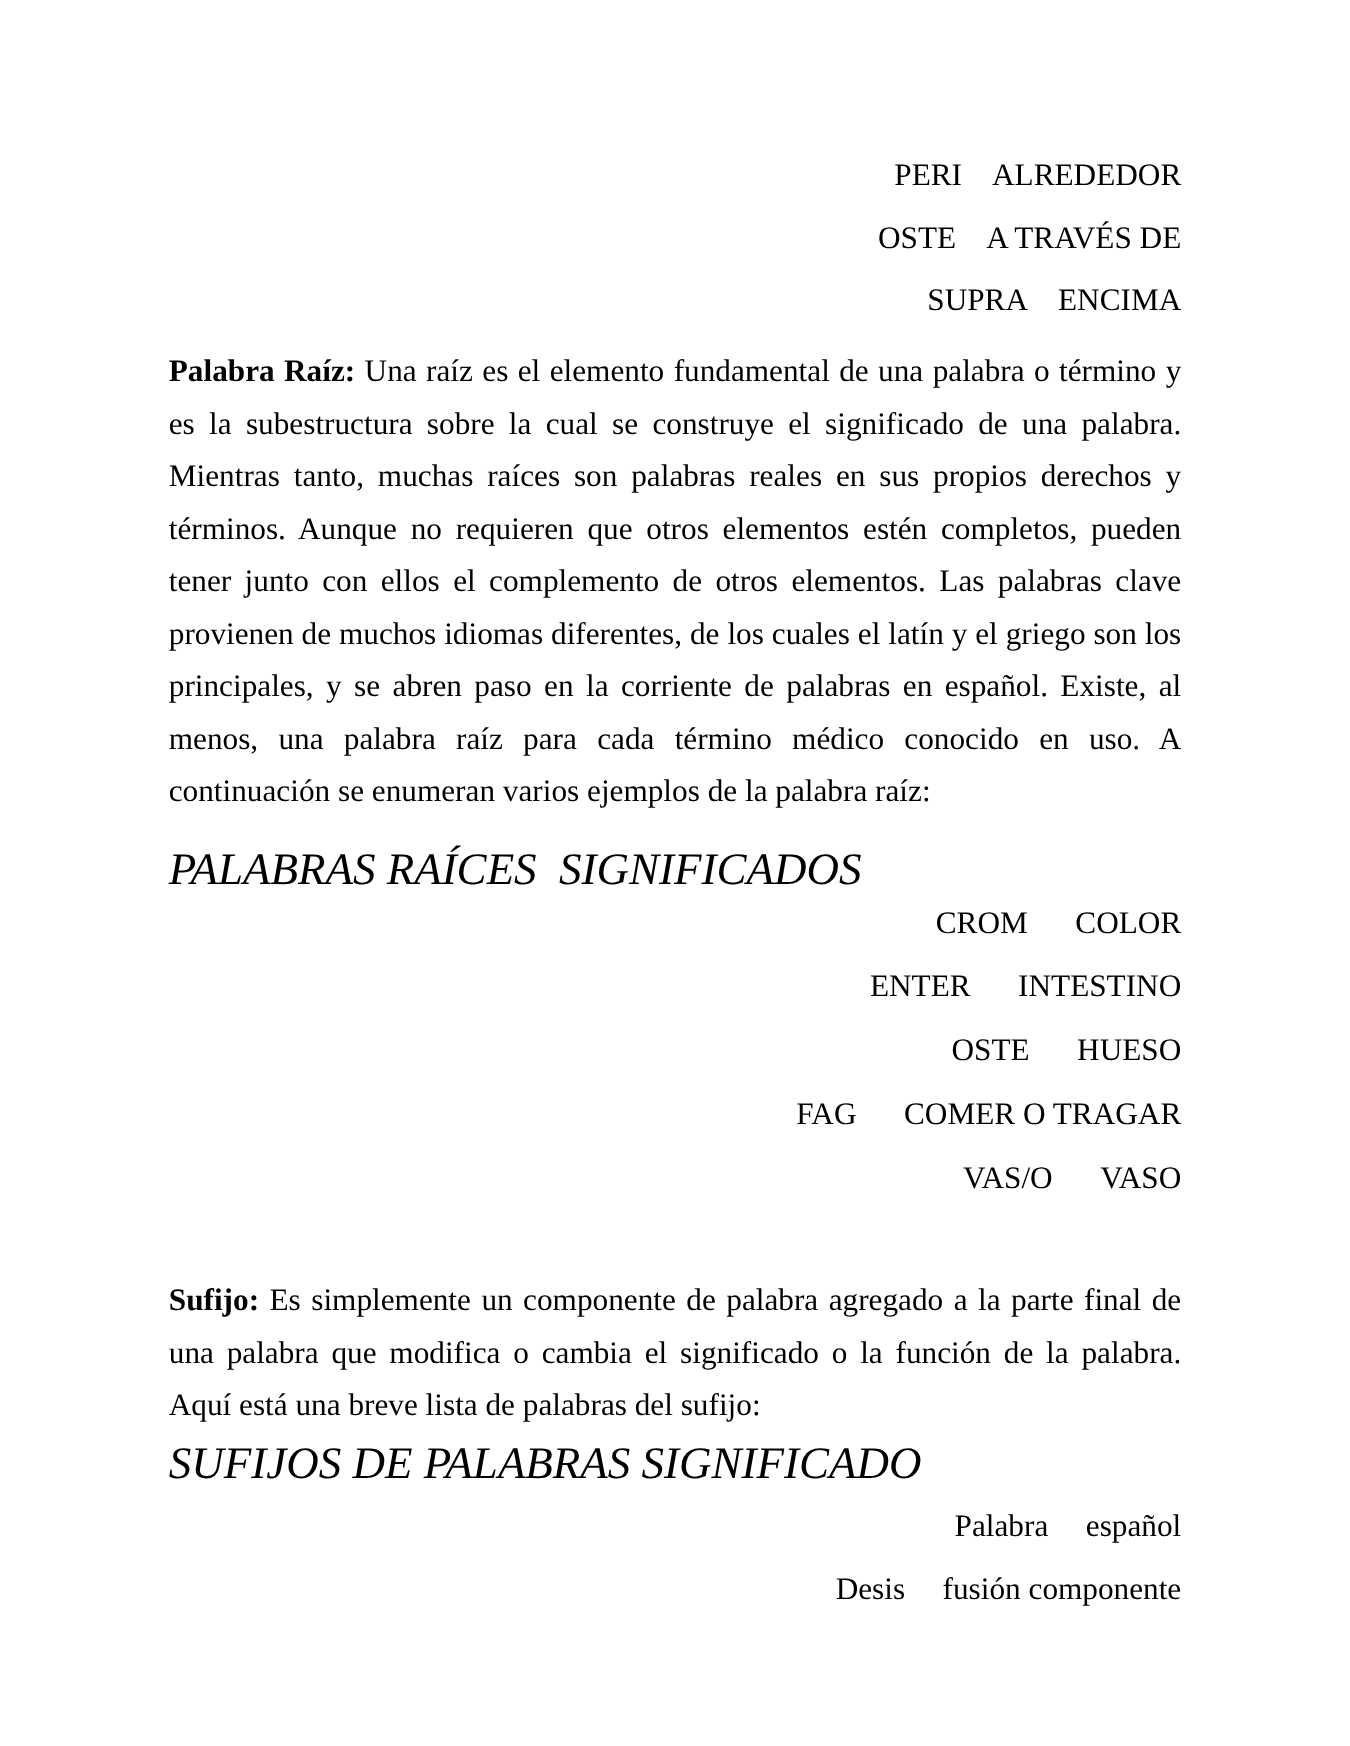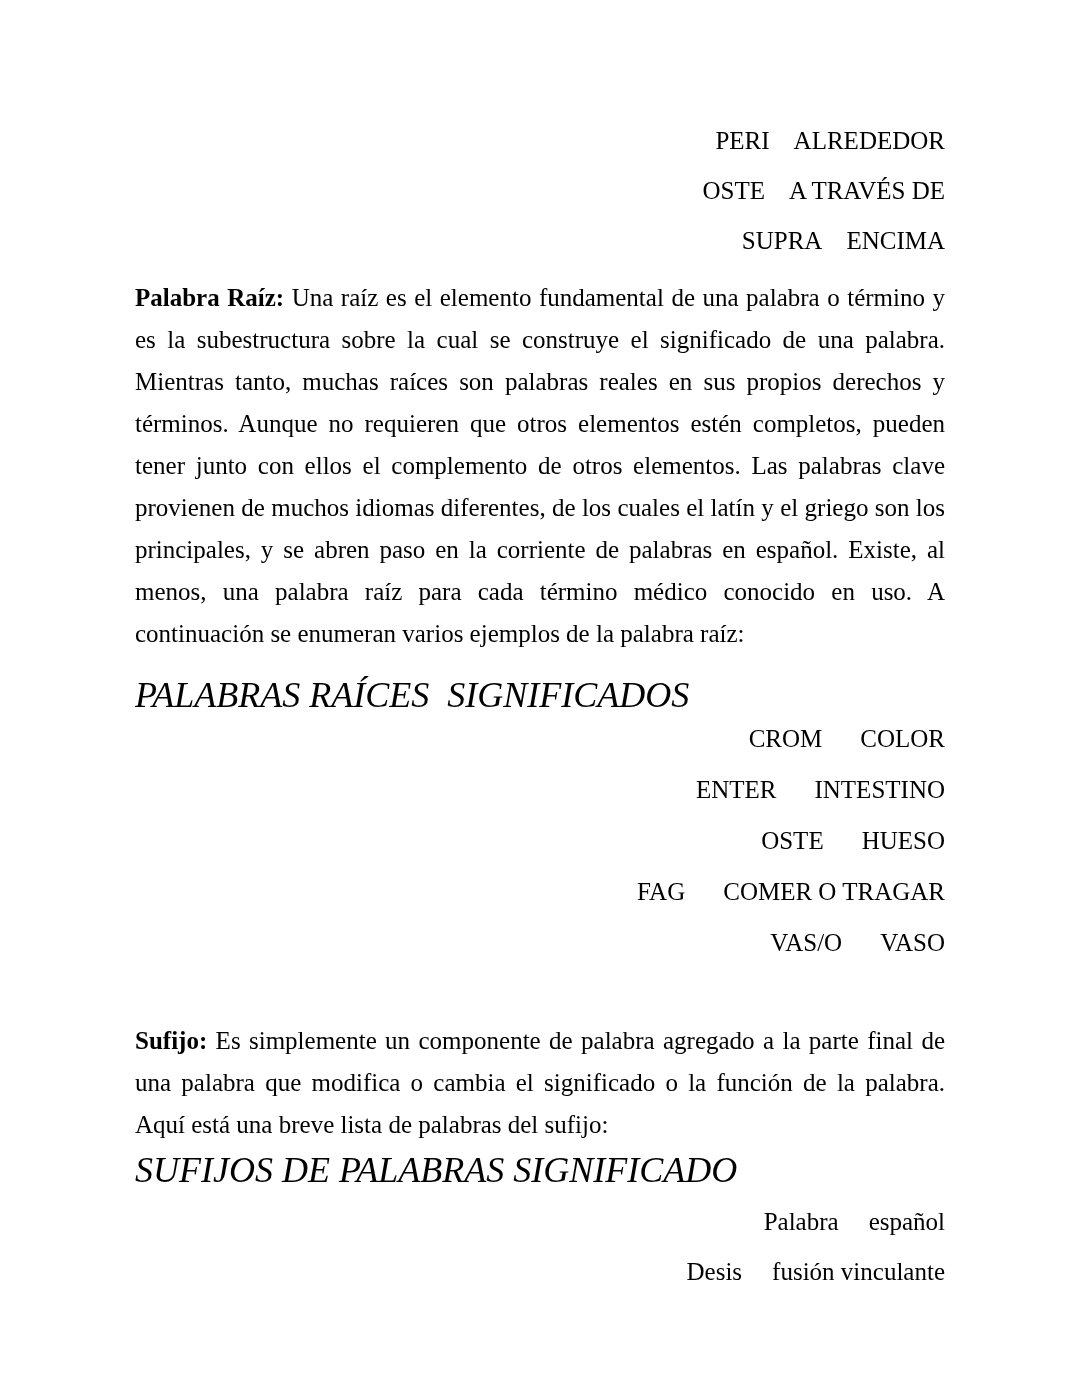--- a/index.html
+++ b/index.html
@@ -88,17 +88,17 @@
 
   <p class="para suffix-para"><b>Sufijo:</b><span> Es simplemente un componente de palabra agregado a la parte final de una palabra que modifica o cambia el significado o la función de la palabra. Aquí está una breve lista de palabras del sufijo:</span></p>
 
   <h2 class="heading suffix-heading">SUFIJOS DE PALABRAS SIGNIFICADO</h2>
 
   <div class="suffix-list">
     <div class="row">
       <span class="term">Palabra</span><span class="meaning">español</span>
     </div>
     <div class="row">
-      <span class="term">Desis</span><span class="meaning">fusión vinculante</span>
+      <span class="term">Desis</span><span class="meaning">fusión componente</span>
     </div>
   </div>
 
 </div>
 
 </body></html>

